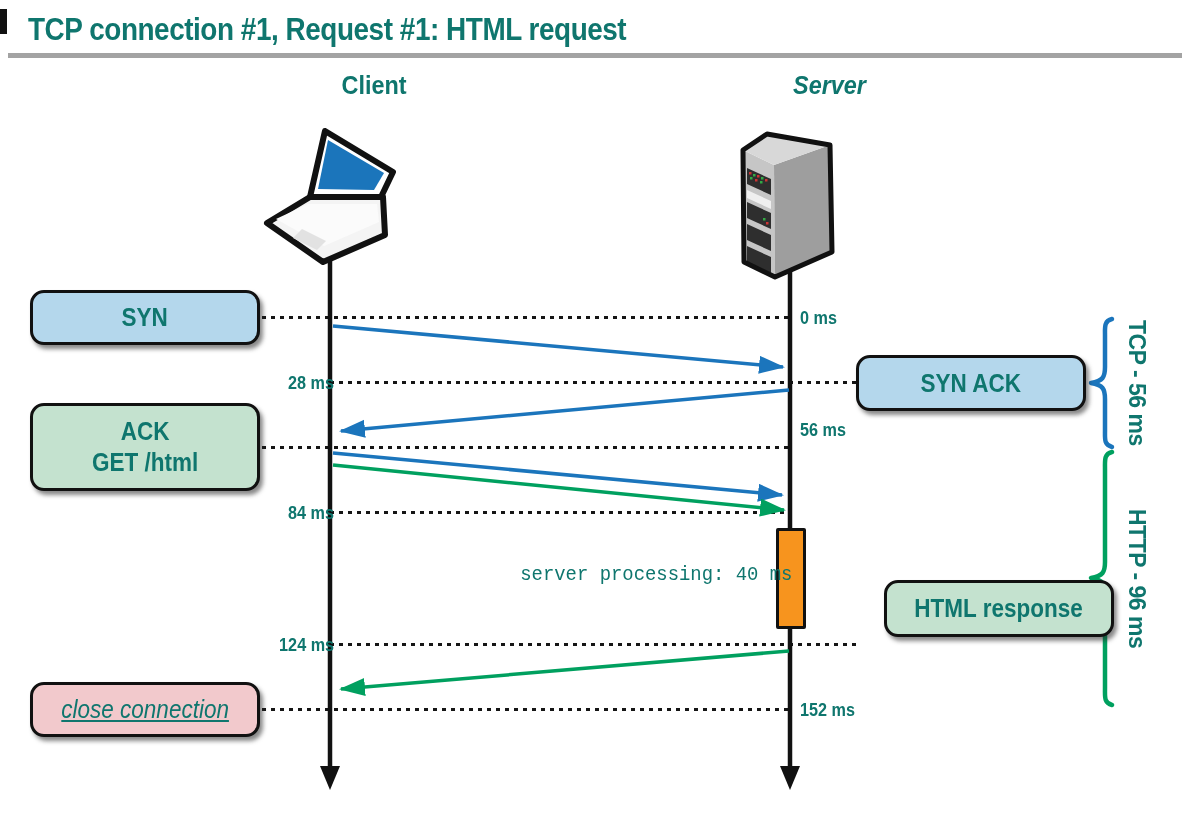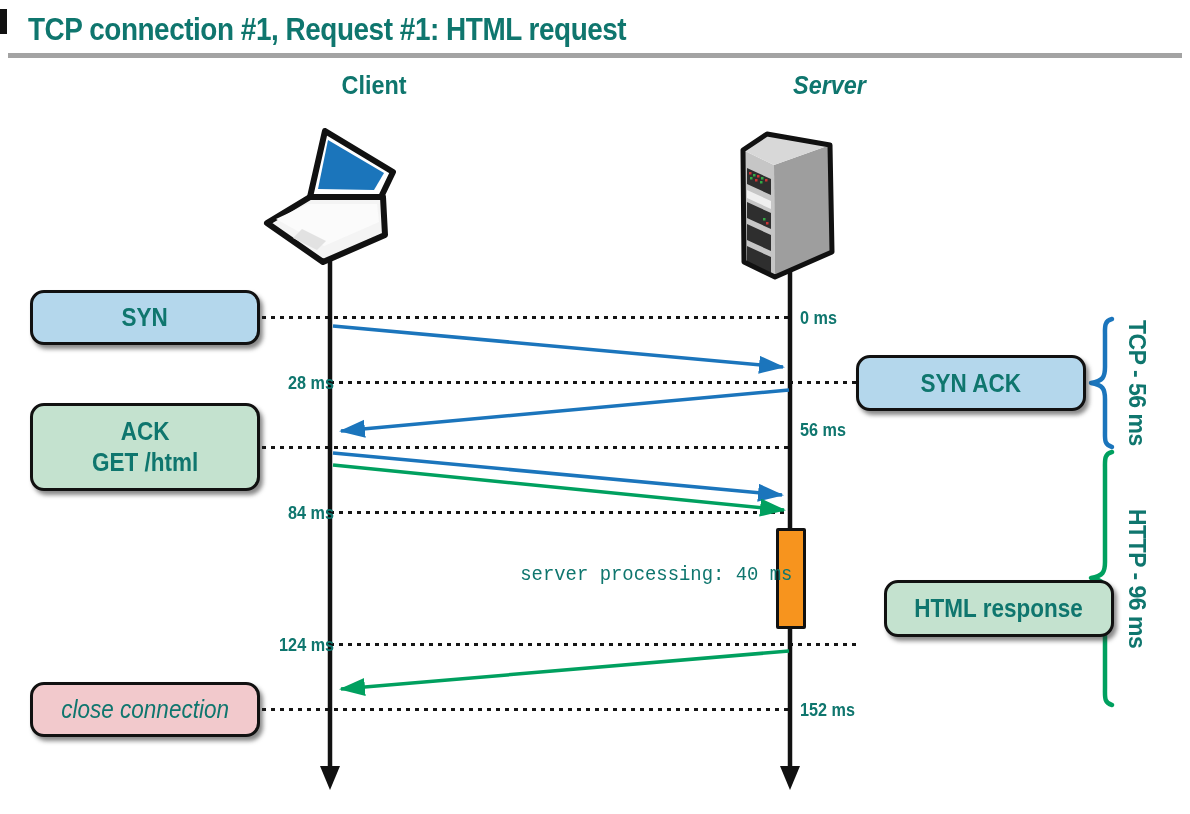--- a/index.html
+++ b/index.html
@@ -35,21 +35,21 @@
   .t0{top:305px;} .t28{top:370px;} .t56{top:417px;}
   .t84{top:500px;} .t124{top:632px;} .t152{top:697px;}
 
   .nbox{
     width:230px;border:3.5px solid #111;border-radius:14px;box-sizing:border-box;
     display:flex;flex-direction:column;align-items:center;justify-content:center;
     font-size:25px;font-weight:600;box-shadow:3px 4px 4px rgba(40,40,40,.55);
   }
   .nbox.blue {background:#b4d7ec;}
   .nbox.green{background:#c4e2cf;}
-  .nbox.pink {background:#f2c9cc;}
+  .nbox.pink {background:#f2c9cc;text-decoration:underline;}
   .b-syn    {left:30px; top:290px;height:55px;}
   .b-ackget {left:30px; top:403px;height:88px;line-height:31px;}
   .b-close  {left:30px; top:682px;height:55px;font-style:italic;font-weight:500;}
   .b-synack {left:856px;top:355px;height:56px;}
   .b-resp   {left:856px;top:580px;height:57px;margin-left:28px;}
   .get-line{font-weight:800;}
 
   .proc-bar{
     left:776px;top:528px;width:30px;height:101px;background:#f7941e;
     border:3px solid #111;border-radius:2px;box-sizing:border-box;

